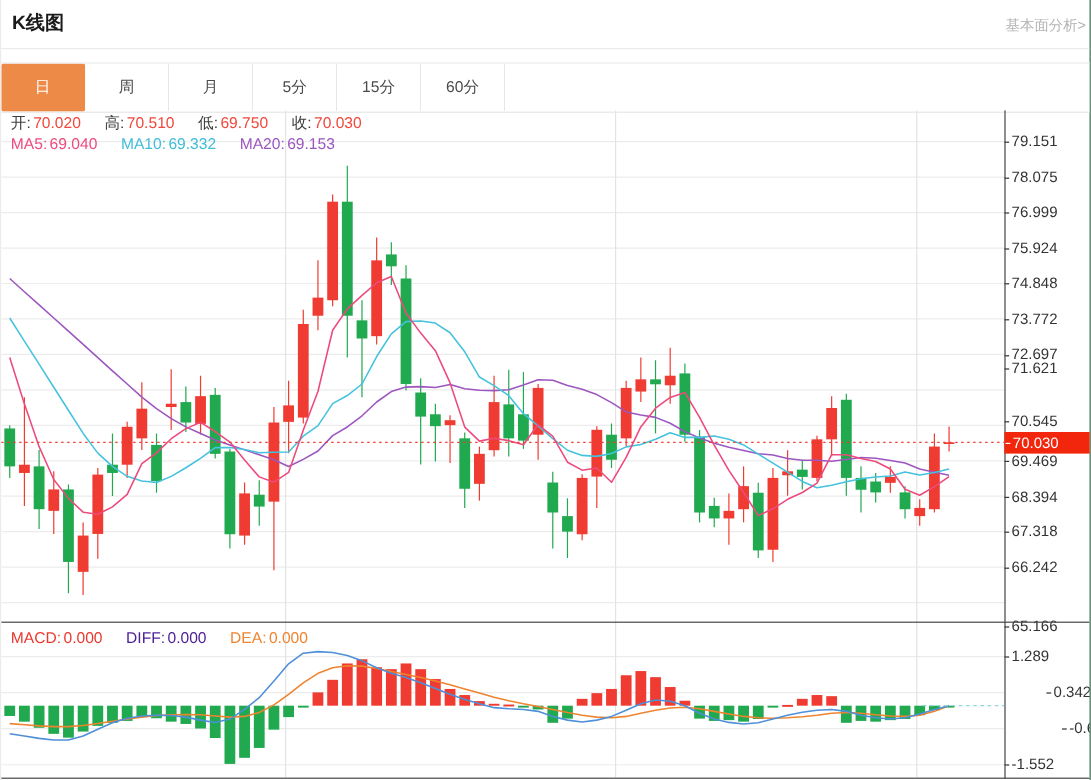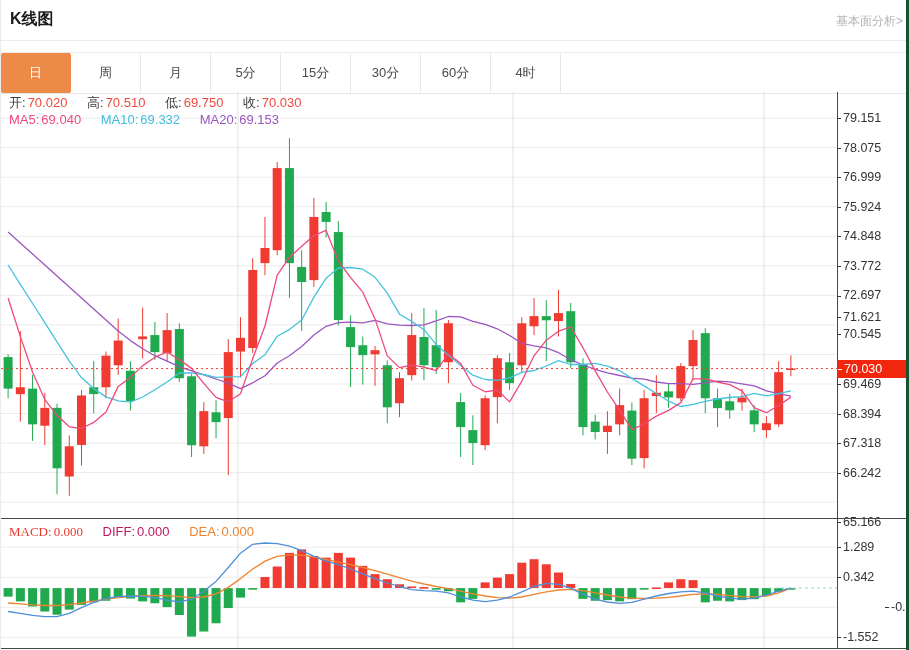--- a/index.html
+++ b/index.html
@@ -1,31 +1,31 @@
 <!DOCTYPE html>
 <html><head>
 <meta charset="utf-8">
 <style>
   html,body{margin:0;padding:0;background:#fff;font-family:"Liberation Sans",sans-serif;}
   .wrap{position:relative;width:909px;height:650px;background:#fff;overflow:hidden;
-        border-left:1px solid #ececec;border-right:3px solid #14532d;box-sizing:border-box;}
+        border-left:1px solid #ececec;border-right:1px solid #14532d;box-sizing:border-box;}
   .title{position:absolute;left:9px;top:9px;font-size:16px;font-weight:bold;color:#1a1a1a;}
   .fund-link{position:absolute;right:3px;top:13px;font-size:12px;color:#b3b3b3;text-decoration:none;cursor:pointer;}
   .hdiv{position:absolute;top:40px;left:0;width:100%;height:1px;background:#ebebeb;}
   .tabs{position:absolute;top:52px;left:0;width:100%;height:40px;display:flex;
         border-top:1px solid #ebebeb;border-bottom:1px solid #e6e6e6;background:#fff;box-sizing:content-box;}
   .tab{width:70px;height:40px;line-height:40px;text-align:center;font-size:13px;color:#4a4a4a;
        border-right:1px solid #e6e6e6;cursor:pointer;box-sizing:border-box;border-radius:2px;}
   .tab.selected{color:#fff;border-right-color:transparent;}
   .infobar{position:absolute;left:8px;font-size:13px;white-space:nowrap;z-index:5;}
   .infobar span{margin-right:2px;}
   .gap{display:inline-block;width:12px;}
   .olbl{color:#3d3d3d;} .oval{color:#f0483c;}
   .ma5{color:#ed4a7d;} .ma10{color:#3fbdd9;} .ma20{color:#9c56c0;}
-  .m-macd{color:#e9392f;font-family:Liberation Serif, serif;} .m-diff{color:#be185d;} .m-dea{color:#ee8430;}
+  .m-macd{color:#e9392f;} .m-diff{color:#4c1d95;} .m-dea{color:#ee8430;}
   .canvas{position:absolute;left:0;top:92px;}
   .right-axis{position:absolute;left:836px;top:0;width:73px;height:578px;z-index:2;text-decoration:underline;}
   .tick{position:absolute;left:0;font-size:12.5px;color:#333;white-space:nowrap;line-height:16px;}
   .tick i{display:inline-block;width:4px;height:1px;background:#333;vertical-align:middle;margin-right:2px;}
   .badge{position:absolute;left:836px;width:73px;height:18px;color:#fff;font-size:12.5px;line-height:18px;
          z-index:6;box-sizing:border-box;padding-left:1px;}
   .badge i{display:inline-block;width:4px;height:1px;background:#fff;vertical-align:middle;margin-right:2px;}
   .vaxis{position:absolute;left:836px;top:92px;width:1px;height:557px;background:#474747;z-index:3;}
   .pdiv{position:absolute;left:0;top:518px;width:100%;height:1px;background:#474747;z-index:4;}
   .bline{position:absolute;left:0;top:648px;width:100%;height:1px;background:#474747;z-index:4;}
@@ -37,23 +37,21 @@
   <div class="title">K线图</div>
   <a class="fund-link">基本面分析&gt;</a>
   <div class="hdiv"></div>
 
   <div class="tabs">
     <div class="tab selected" style="background: rgb(237, 138, 71);">日</div>
     <div class="tab">周</div>
     <div class="tab">月</div>
     <div class="tab">5分</div>
     <div class="tab">15分</div>
-    <div class="tab">30分</div>
     <div class="tab">60分</div>
-    <div class="tab">4时</div>
   </div>
 
   <svg class="canvas" width="836" height="557" viewBox="0 0 836 557">
       <line x1="0" x2="836" y1="26.065377176015435" y2="26.065377176015435" stroke="#ececec"></line>
       <line x1="0" x2="836" y1="55.618955512572334" y2="55.618955512572334" stroke="#ececec"></line>
       <line x1="0" x2="836" y1="85.17253384912962" y2="85.17253384912962" stroke="#ececec"></line>
       <line x1="0" x2="836" y1="114.69864603481598" y2="114.69864603481598" stroke="#ececec"></line>
       <line x1="0" x2="836" y1="144.25222437137327" y2="144.25222437137327" stroke="#ececec"></line>
       <line x1="0" x2="836" y1="173.80580270793016" y2="173.80580270793016" stroke="#ececec"></line>
       <line x1="0" x2="836" y1="203.33191489361693" y2="203.33191489361693" stroke="#ececec"></line>
@@ -295,29 +293,29 @@
   </div>
 
   <div class="right-axis">
       <div class="tick" style="top: 110.065px;"><i></i>79.151</div>
       <div class="tick" style="top: 139.619px;"><i></i>78.075</div>
       <div class="tick" style="top: 169.173px;"><i></i>76.999</div>
       <div class="tick" style="top: 198.699px;"><i></i>75.924</div>
       <div class="tick" style="top: 228.252px;"><i></i>74.848</div>
       <div class="tick" style="top: 257.806px;"><i></i>73.772</div>
       <div class="tick" style="top: 287.332px;"><i></i>72.697</div>
-      <div class="tick" style="top: 309px;"><i></i>71.621</div>
-      <div class="tick" style="top: 326px;"><i></i>70.545</div>
+      <div class="tick" style="top: 299px;"><i></i>71.621</div>
+      <div class="tick" style="top: 343px;"><i></i>70.545</div>
       <div class="tick" style="top: 375.993px;"><i></i>69.469</div>
       <div class="tick" style="top: 405.519px;"><i></i>68.394</div>
       <div class="tick" style="top: 435.072px;"><i></i>67.318</div>
       <div class="tick" style="top: 464.626px;"><i></i>66.242</div>
       <div class="tick" style="top: 494.179px; margin-top: 20px;"><i></i>65.166</div>
       <div class="tick" style="top: 539.202px;"><i></i>1.289</div>
-      <div class="tick" style="top: 569.229px;"><i></i>0.342</div>
+      <div class="tick" style="top: 569.229px; padding-left: 35px;"><i></i>0.342</div>
       <div class="tick" style="top: 599.256px; margin-left: 48px;"><i></i>-0.605</div>
       <div class="tick" style="top: 629.283px;"><i></i>-1.552</div>
     </div>
   <div class="badge" style="background: rgb(242, 37, 13); top: 359.584px;"><i></i><span>70.030</span></div>
   <div class="vaxis"></div>
   <div class="pdiv"></div>
   <div class="bline"></div>
 </div>
 
 </body></html>

